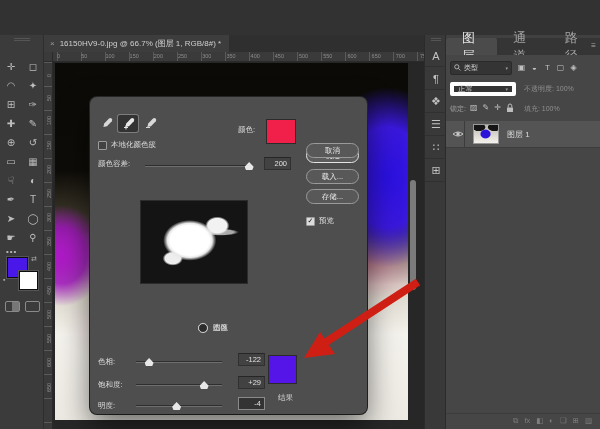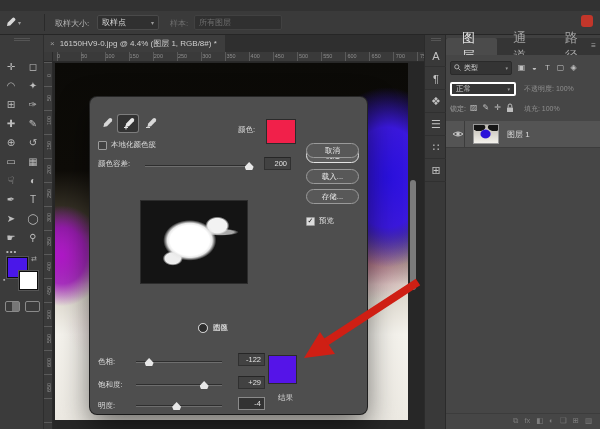--- a/index.html
+++ b/index.html
@@ -76,21 +76,21 @@
   .ptab { height:17px; padding:0 16px; display:flex; align-items:center; font-size:13px; color:#a5a5a5; }
   .ptab.active { background:#4b4b4b; color:#e2e2e2; border-radius:2px 2px 0 0; }
   #panel-menu { position:absolute; right:4px; top:6px; font-size:8px; color:#aaa; }
   #panel-body { position:absolute; left:0; top:20px; width:154px; height:374px; background:#464646; }
   #filter-row { position:absolute; left:4px; top:5px; width:146px; height:15px; display:flex; align-items:center; gap:3px; }
   #search-box { width:62px; height:14px; background:#343434; border:1px solid #2a2a2a; border-radius:2px; display:flex; align-items:center; gap:3px; padding:0 3px; }
   #search-box .lbl { font-size:7px; color:#cfcfcf; }
   #search-box .chev { font-size:5px; color:#999; margin-left:auto; }
   .filter-icon { font-size:8px; color:#c0c0c0; width:13px; text-align:center; }
   #blend-row { position:absolute; left:4px; top:26px; width:146px; height:15px; display:flex; align-items:center; }
-  #blend-drop { width:66px; height:14px; background:#343434; border:2px solid #ffffff; border-radius:2px; display:flex; align-items:center; justify-content:space-between; padding:0 4px; font-size:7.5px; color:#d5d5d5; }
+  #blend-drop { width:66px; height:14px; background:#343434; border:4px solid #ffffff; border-radius:2px; display:flex; align-items:center; justify-content:space-between; padding:0 4px; font-size:7.5px; color:#d5d5d5; }
   #blend-drop .chev { font-size:5px; color:#999; }
   #opacity-wrap { margin-left:8px; font-size:7px; color:#8f8f8f; }
   #lock-row { position:absolute; left:4px; top:47px; width:146px; height:14px; display:flex; align-items:center; gap:4px; font-size:7px; color:#9f9f9f; }
   .lock-ic { font-size:8px; color:#bdbdbd; }
   #fill-wrap { margin-left:6px; font-size:7px; color:#8f8f8f; }
 
   .layer-row { position:absolute; left:0; width:154px; height:27px; display:flex; align-items:center; gap:8px; padding-left:5px; border-bottom:1px solid #3c3c3c; }
   .layer-row.selected { background:#545454; }
   .eye-wrap { width:14px; display:flex; justify-content:center; border-right:1px solid #3c3c3c; height:27px; align-items:center; }
   .thumb { width:26px; height:20px; border:1px solid #999; }
@@ -156,39 +156,20 @@
 
   
   #red-arrow { position:absolute; left:290px; top:268px; width:140px; height:102px; z-index:60; pointer-events:none; }
 </style>
 </head>
 <body>
 
 <div id="app">
 
 
-  <div id="optionsbar">
-    <div id="tool-preset">
-      <svg class="glyph" width="12" height="12" viewBox="0 0 12 12">
-          <path d="M8.2 1.2a1.8 1.8 0 0 1 2.6 2.6L6.2 8.4 3 9l.6-3.2z" fill="#d8d8d8"></path>
-        </svg>
-      <span class="chev">▾</span>
-    </div>
-    <div class="opt-sep"></div>
-    <span class="opt-label" style="left:55px;">取样大小:</span>
-    <div class="opt-drop" style="left:97px; width:62px;">
-      <span>取样点</span>
-      <span class="chev">▾</span>
-    </div>
-    <span class="opt-label disabled" style="left:170px;">样本:</span>
-    <div class="opt-drop disabled" style="left:194px; width:88px;">
-      <span>所有图层</span>
-    </div>
-    <div id="red-badge"></div>
-  </div>
 
   <div id="toolbar">
     <div id="toolbar-grab"></div>
     <div id="tool-grid">
         <div class="tool-cell">✛</div>
         <div class="tool-cell">◻</div>
         <div class="tool-cell">◠</div>
         <div class="tool-cell">✦</div>
         <div class="tool-cell">⊞</div>
         <div class="tool-cell">✑</div>
@@ -213,21 +194,21 @@
     <div id="swap-colors">⇄</div>
     <div id="default-colors">▪</div>
     <div class="mode-btn" id="quickmask-btn"></div>
     <div class="mode-btn" id="screenmode-btn"></div>
   </div>
 
   <div id="docarea">
     <div id="tabbar">
       <div id="doc-tab">
         <span class="close">×</span>
-        <span class="tab-title">16150HV9-0.jpg @ 4.4% (图层 1, RGB/8#) *</span>
+        <span class="tab-title">16150HV9-0.jpg @ 66.7% (图层 1, RGB/8#) *</span>
       </div>
     </div>
     <div id="ruler-corner"></div>
     <div id="hruler">
         <span class="rl" style="left: 4px;">0</span>
         <span class="rl" style="left: 28.2px;">50</span>
         <span class="rl" style="left: 52.4px;">100</span>
         <span class="rl" style="left: 76.6px;">150</span>
         <span class="rl" style="left: 100.8px;">200</span>
         <span class="rl" style="left: 125px;">250</span>

